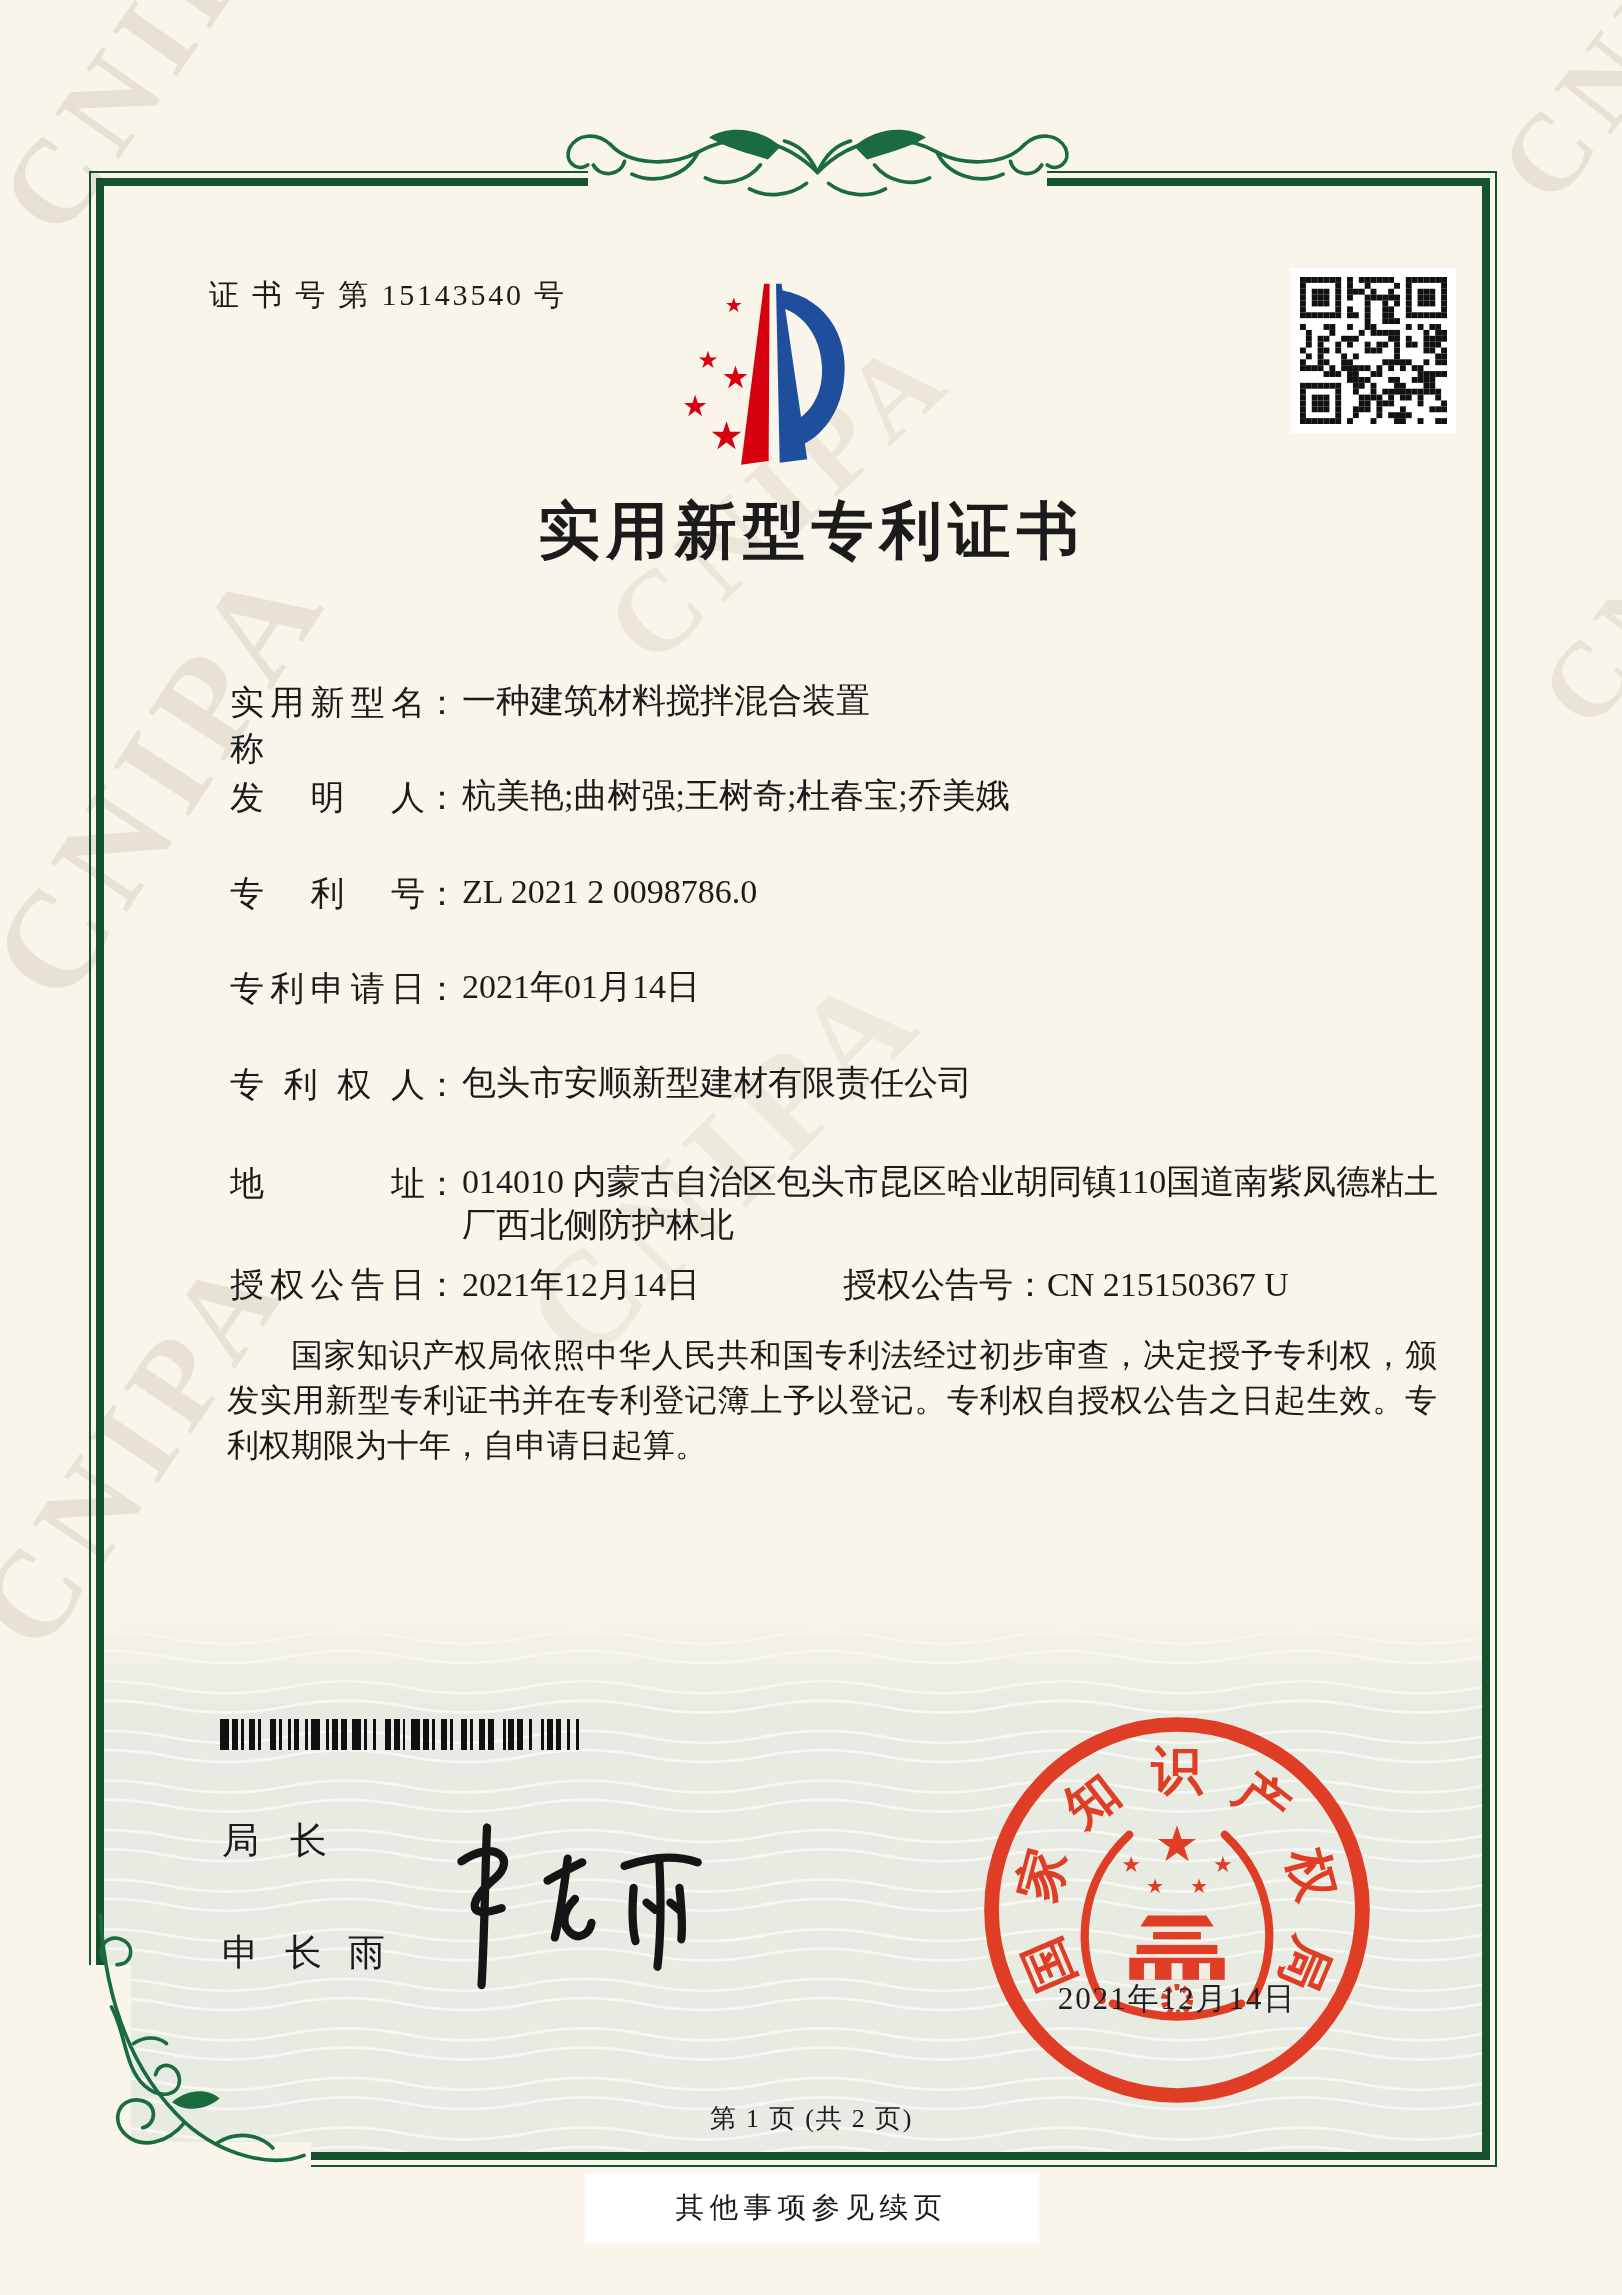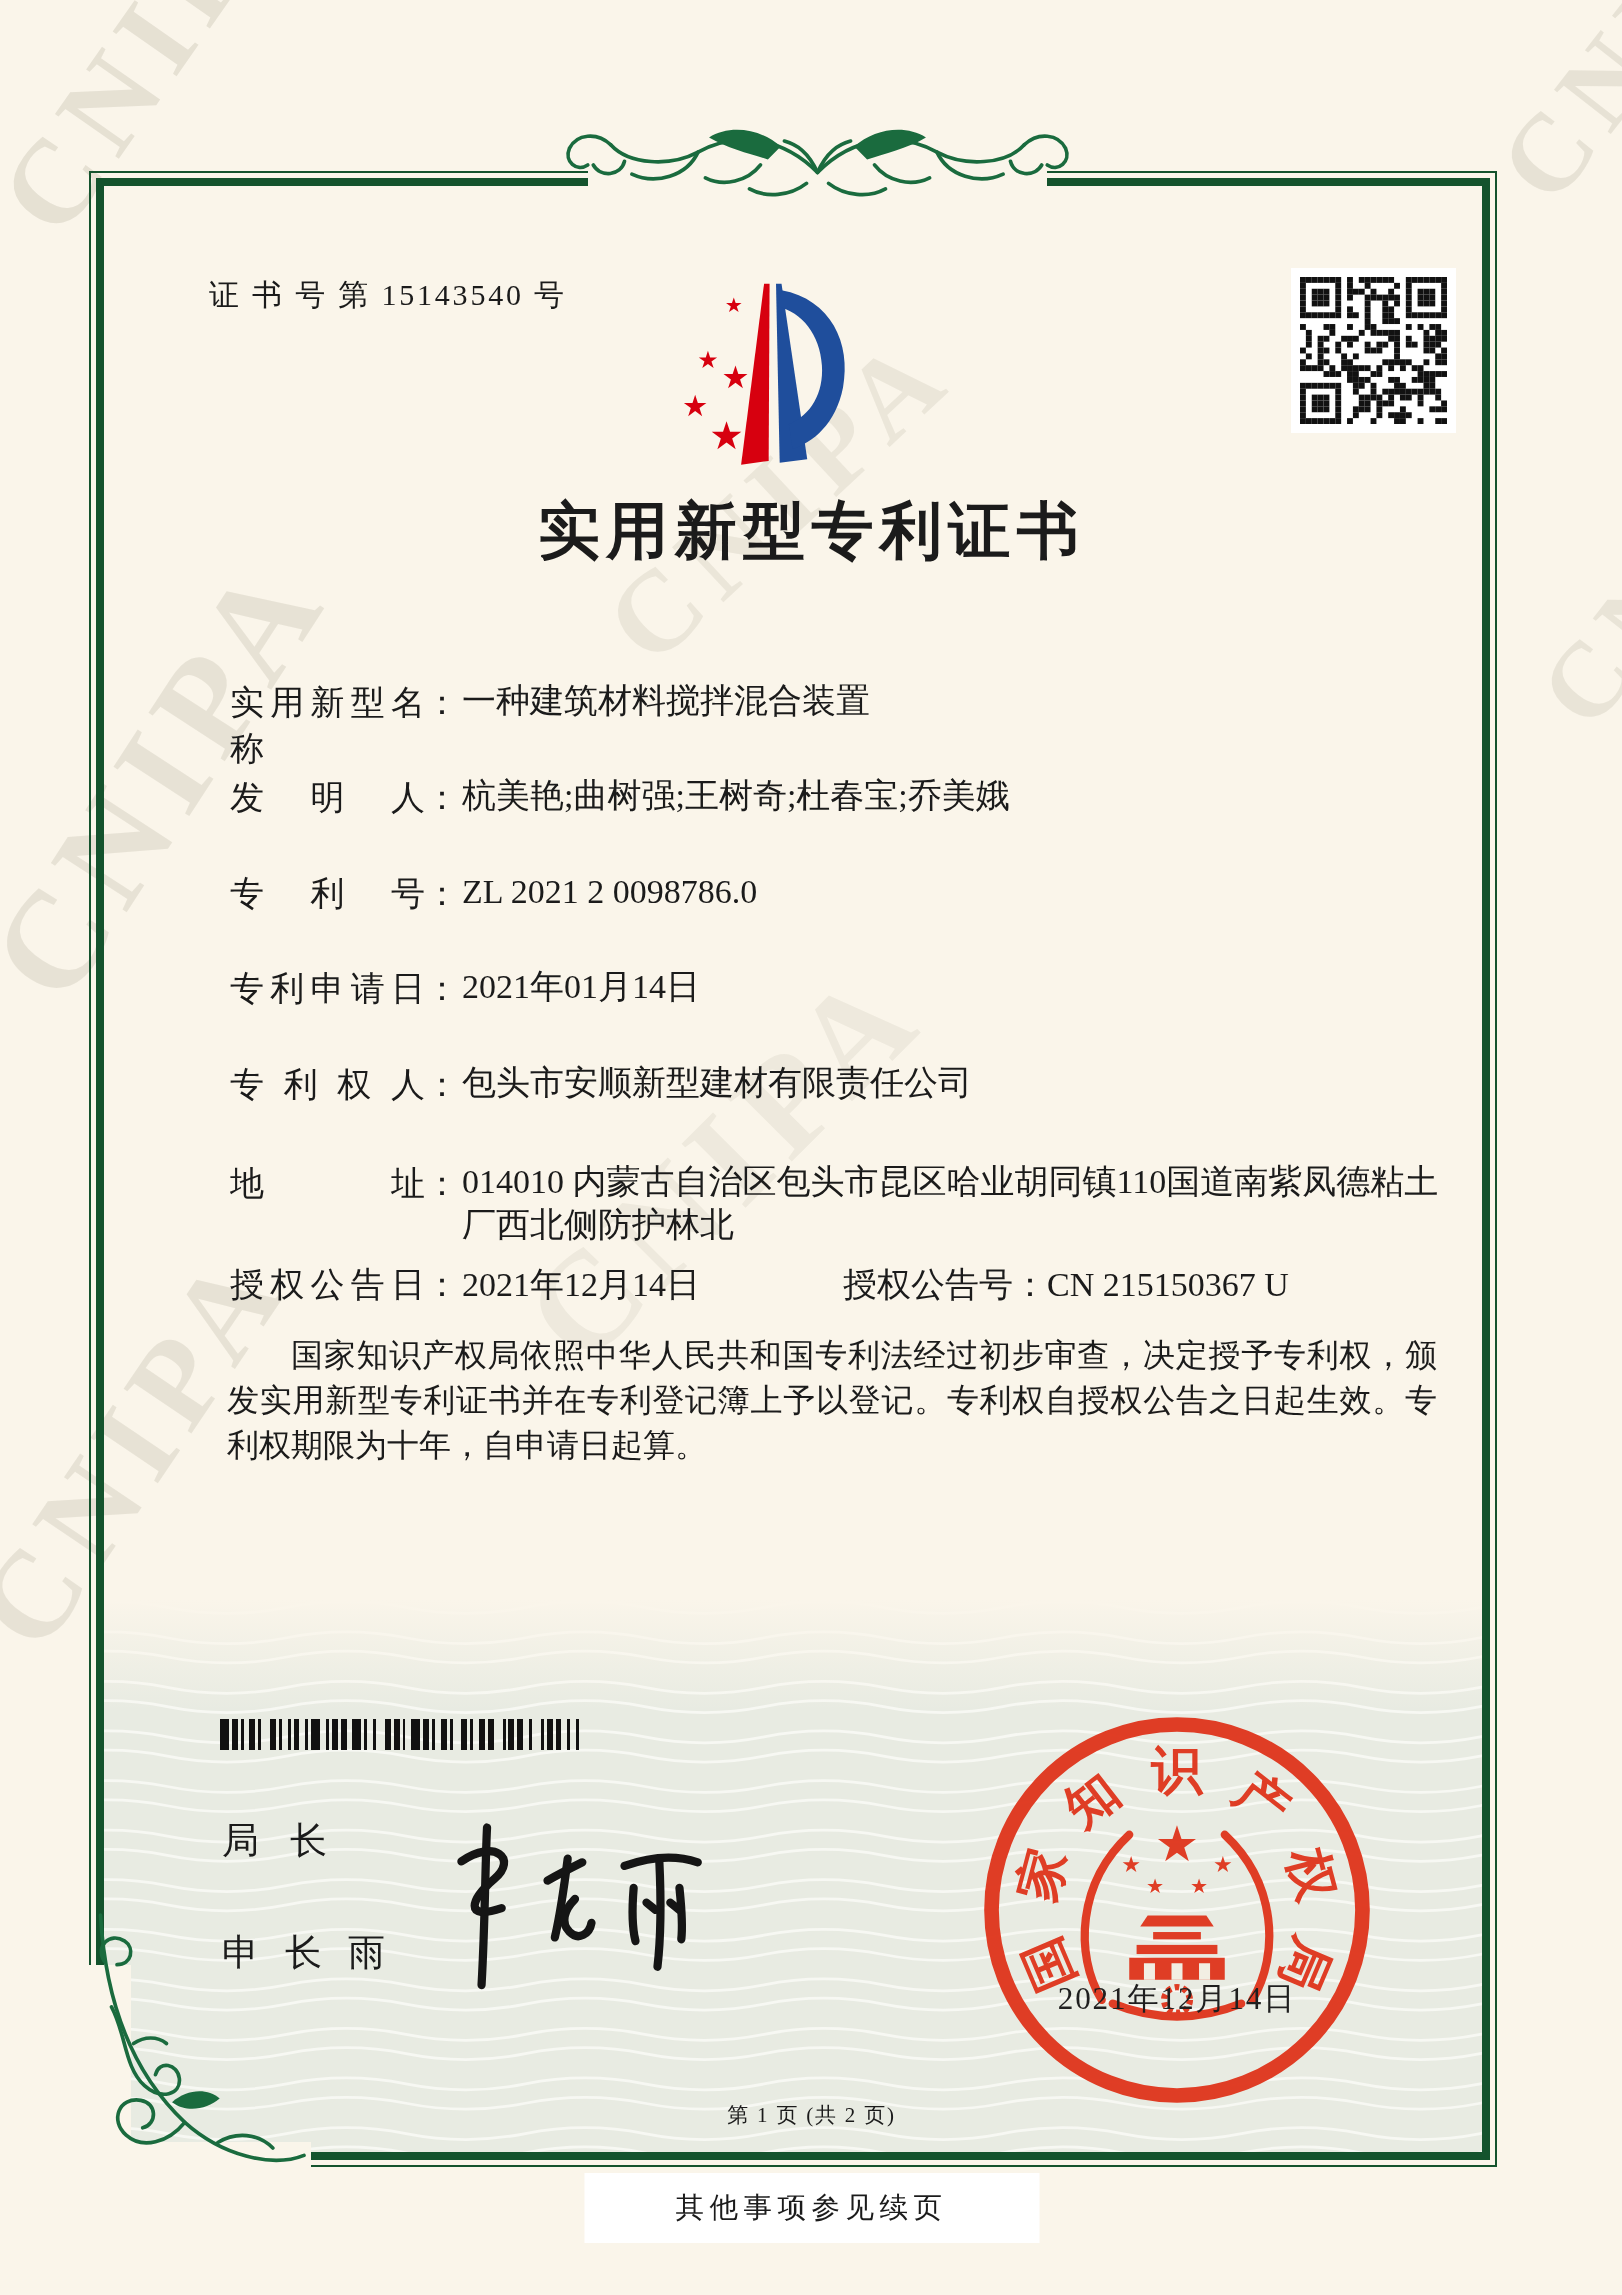--- a/index.html
+++ b/index.html
@@ -76,21 +76,21 @@
                   font-family:"Liberation Serif",serif;}
   .emb-star{font-family:"DejaVu Sans",sans-serif;fill:#df341b;text-anchor:middle;dominant-baseline:central;}
   .emb-stroke{fill:none;stroke:#df341b;stroke-width:9;stroke-linecap:round;}
   .emb-fill{fill:#df341b;}
   .emb-arch{fill:#f3efe4;}
   .emb-gear{fill:none;stroke:#df341b;stroke-width:7;stroke-dasharray:5 4;}
   .seal-date{font-size:34px;fill:#151515;text-anchor:middle;letter-spacing:2px;
              font-family:"Liberation Serif",serif;}
 
   
-  .page-number{position:absolute;left:50%;top:2101px;transform:translateX(-50%);font-size:21px;
+  .page-number{position:absolute;left:50%;top:2101px;transform:translateX(-50%);font-size:26px;
                letter-spacing:1.8px;z-index:5;text-align:right;}
   .cont-note{position:absolute;left:50%;top:2173px;transform:translateX(-50%);width:455px;height:70px;
              background:#ffffff;z-index:5;text-align:center;line-height:70px;font-size:28.5px;letter-spacing:5.5px;}
 </style>
 </head>
 <body>
 
 <div class="page">
 
   <div class="wm wm1">CNIPA</div>

